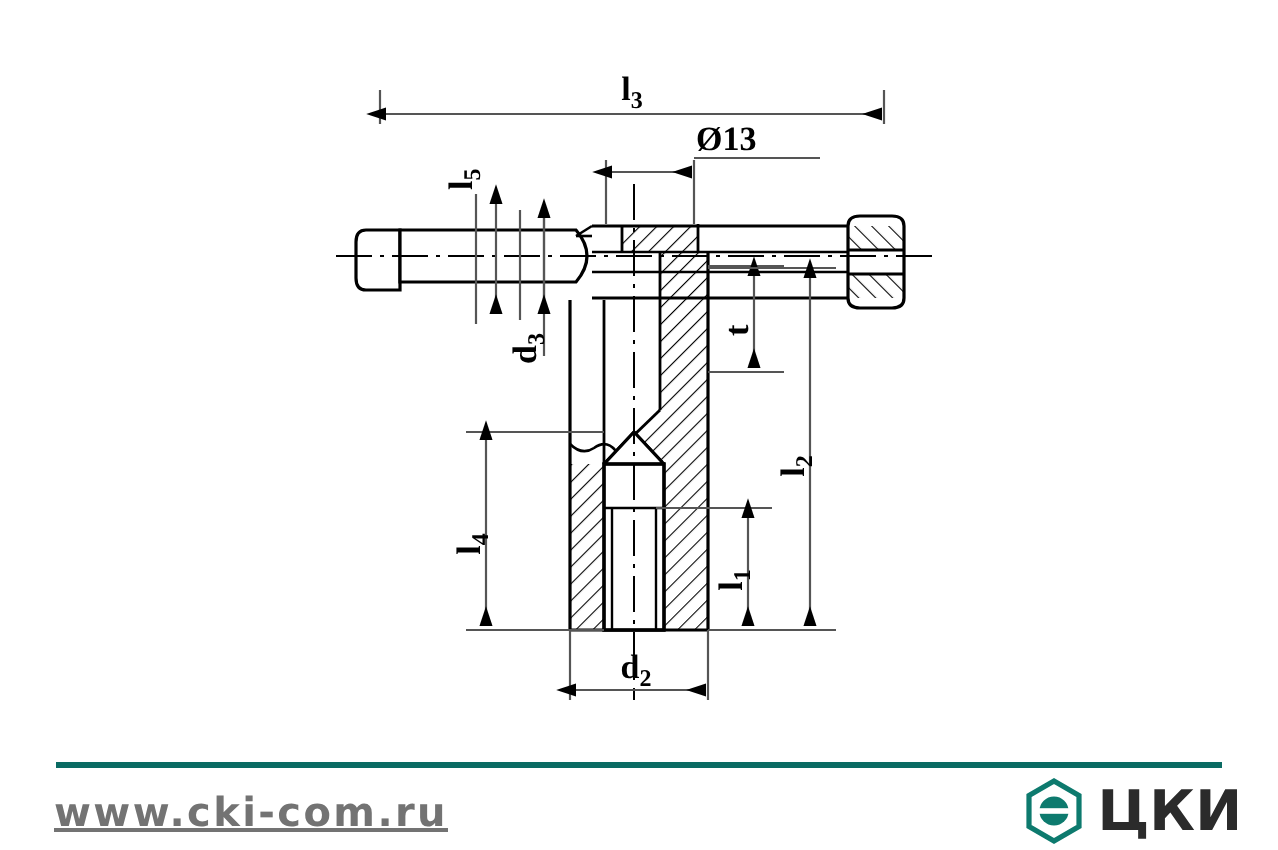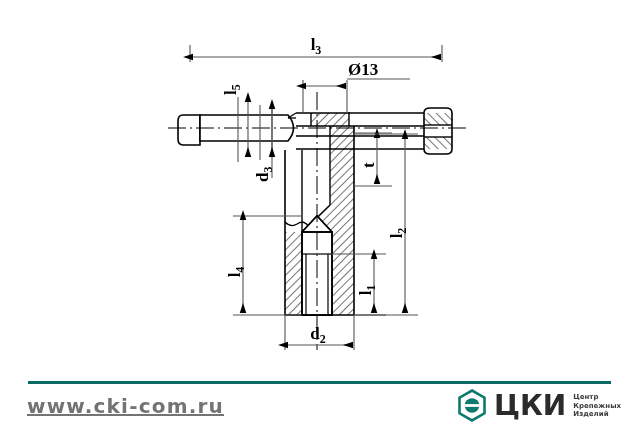--- a/index.html
+++ b/index.html
@@ -300,19 +300,14 @@
 
   <a id="site-url" href="#">www.cki-com.ru</a>
 
   <div id="brand-block">
     <svg id="brand-mark" viewBox="0 0 30 33">
       <polygon points="15,1.5 27.5,8.7 27.5,24.3 15,31.5 2.5,24.3 2.5,8.7" fill="none" stroke="#0d7a6e" stroke-width="2.6"></polygon>
       <circle cx="15" cy="16.5" r="7.3" fill="#0d7a6e"></circle>
       <rect x="7.2" y="15.1" width="15.6" height="2.8" fill="#ffffff"></rect>
     </svg>
     <div id="brand-name">ЦКИ</div>
-    <div id="brand-tagline">
-      <div>Центр</div>
-      <div>Крепежных</div>
-      <div>Изделий</div>
-    </div>
   </div>
 </div>
 
 </body></html>

